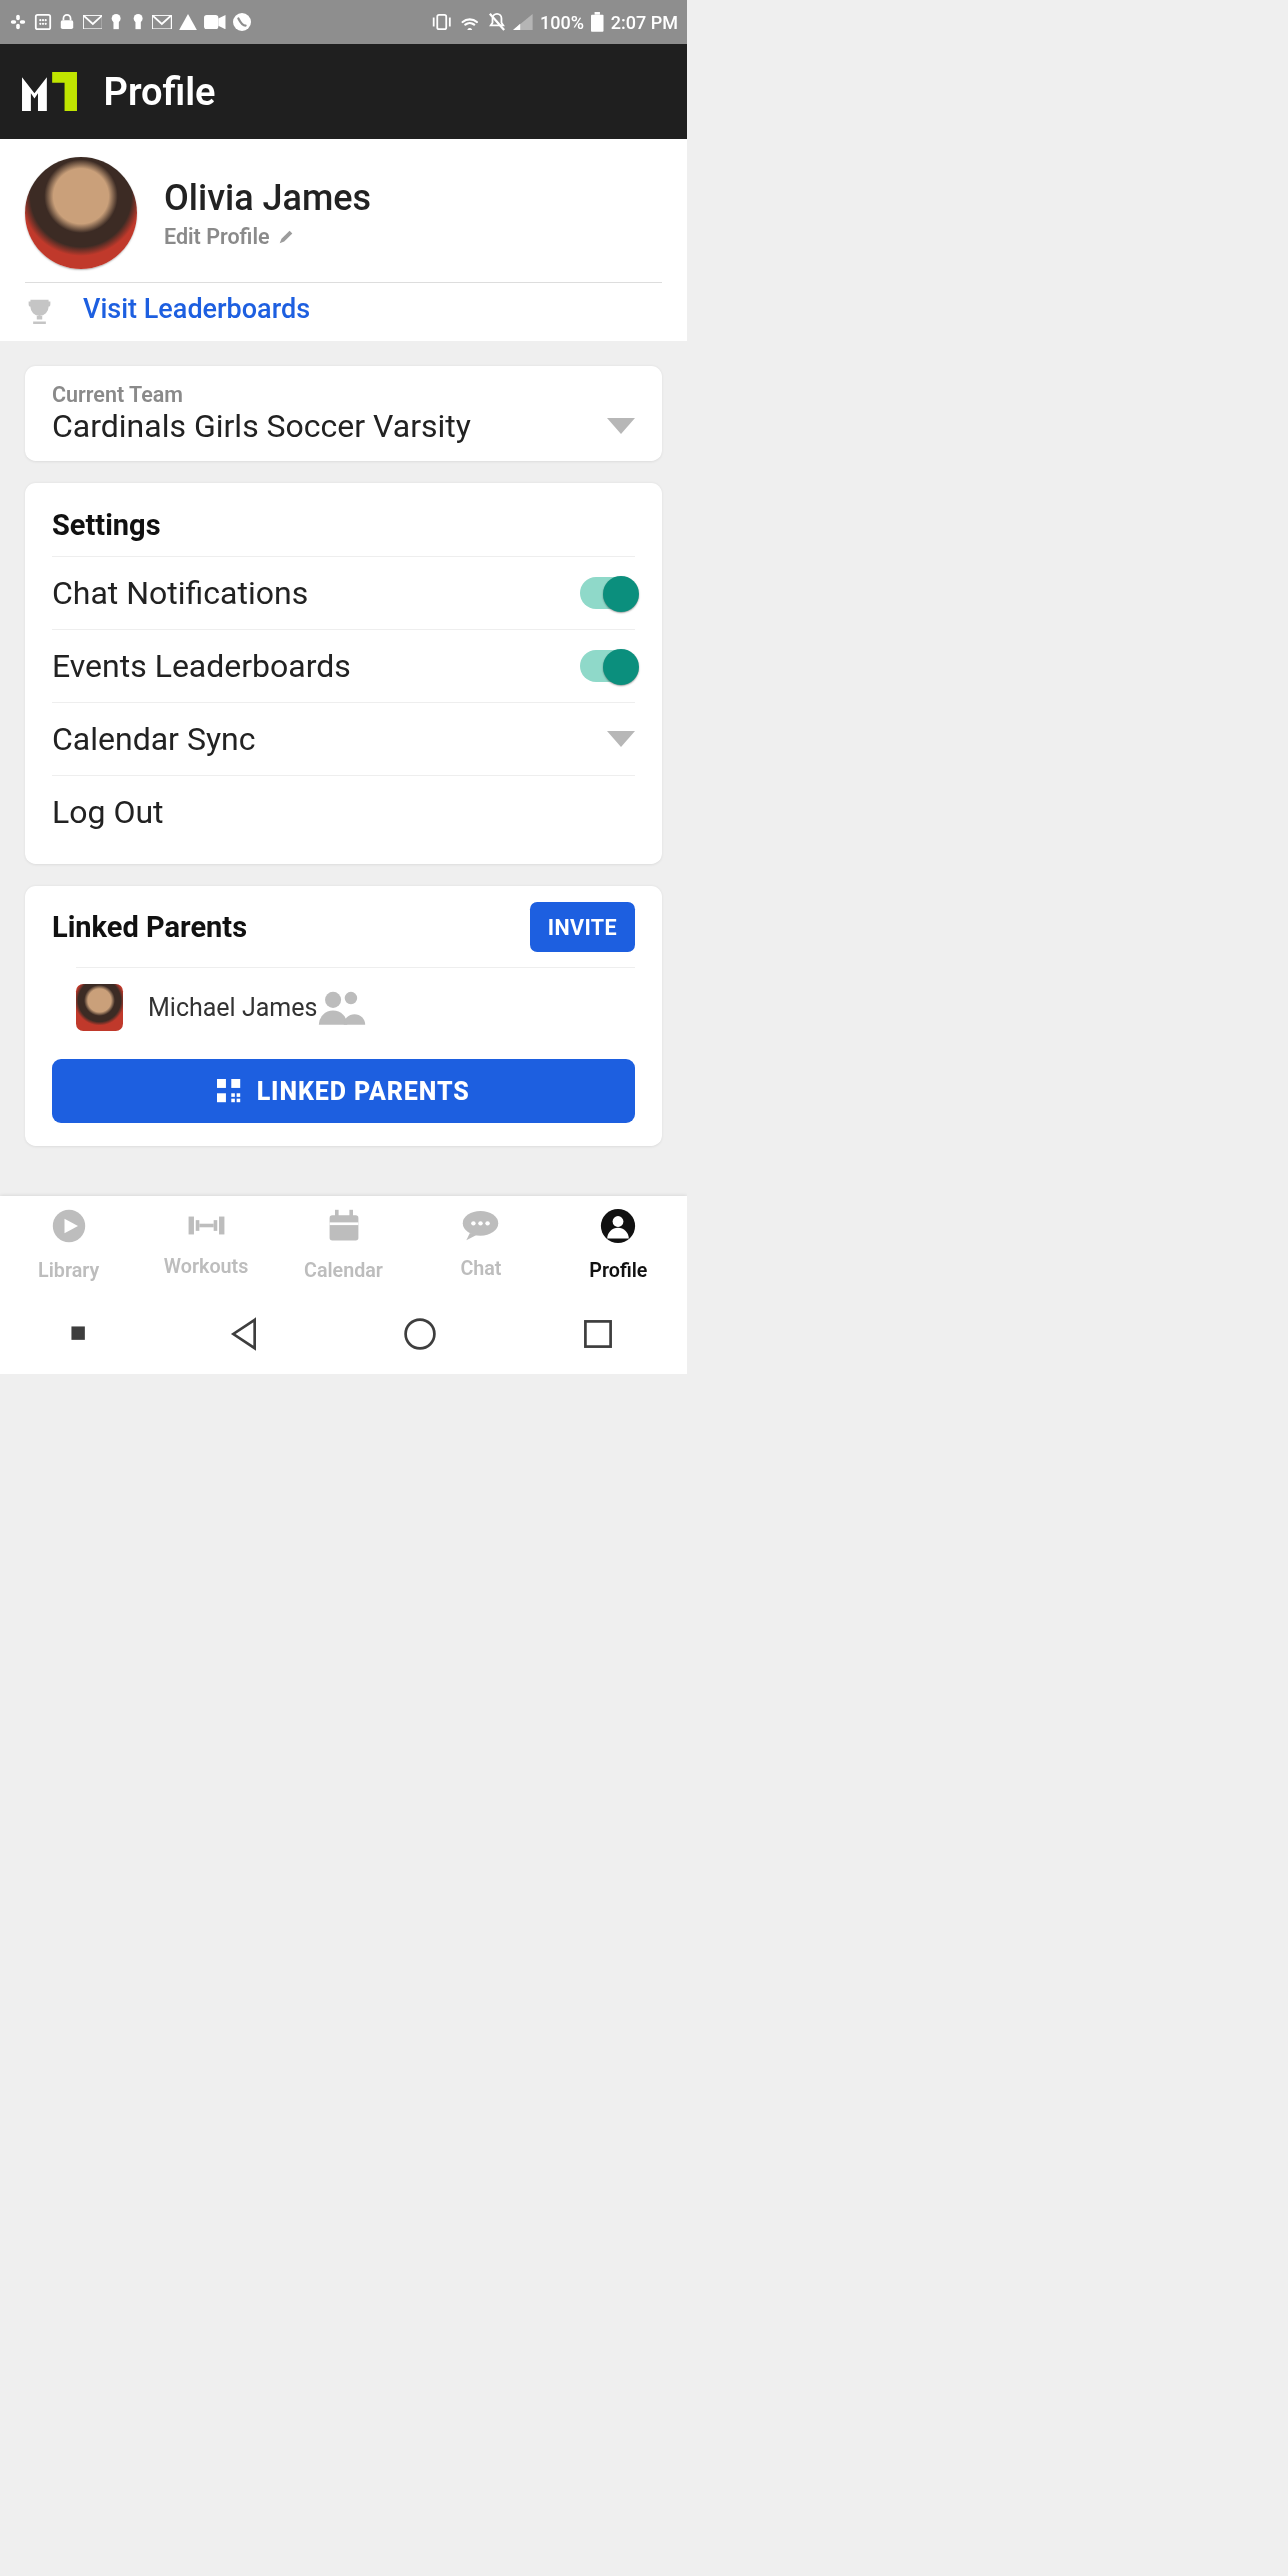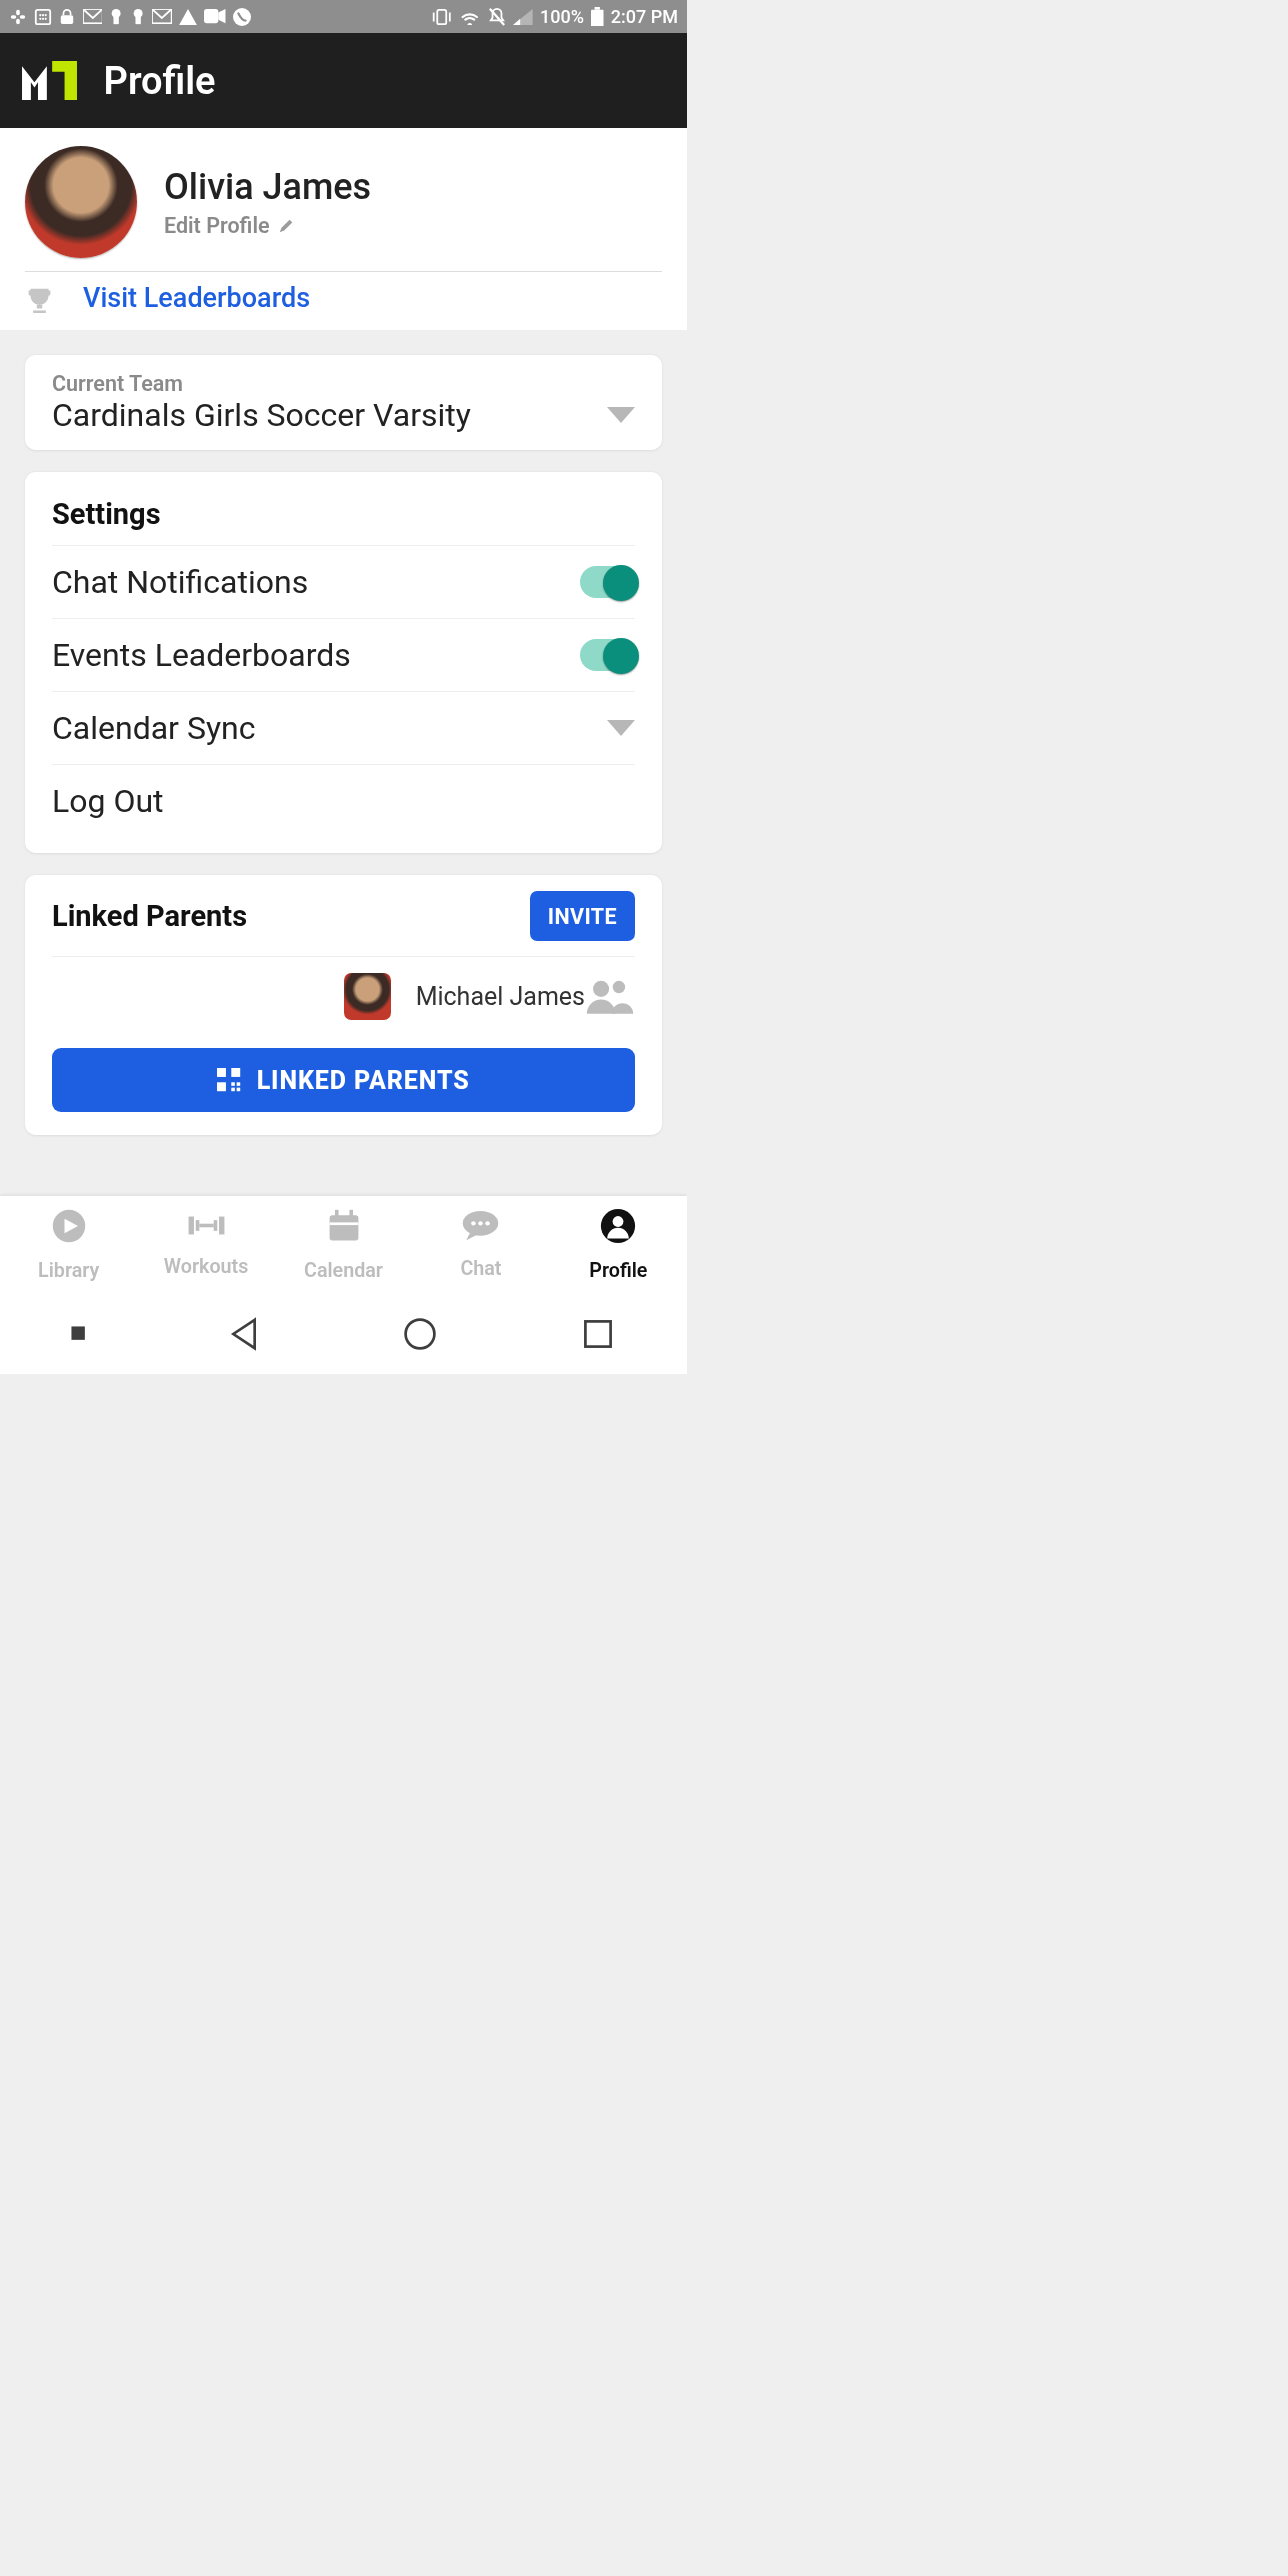--- a/index.html
+++ b/index.html
@@ -1,20 +1,20 @@
 <!DOCTYPE html>
 <html style="font-size:14.3px"><head>
 <meta charset="utf-8">
 <style>
   * { box-sizing: border-box; margin: 0; padding: 0; }
   html, body { width: 687px; height: 1374px; }
   body { font-family: -apple-system, Roboto, Arial, sans-serif; background: #efefef; display: flex; flex-direction: column; }
 
   
-  .statusbar { background:#8e8e8e; height:33px; display:flex; align-items:center; justify-content:space-between; padding:0 9px; color:#fff; font-size:18px; font-weight:500; }
+  .statusbar { background:#8e8e8e; height:44px; display:flex; align-items:center; justify-content:space-between; padding:0 9px; color:#fff; font-size:18px; font-weight:500; }
   .statusbar .left, .statusbar .right { display:flex; align-items:center; gap:7.2px; }
   .statusbar svg { fill:#fff; }
 
   
   .appbar { background:#1f1f1f; height:95px; display:flex; align-items:center; padding:0 21.5px; gap:27px; }
   .appbar .title { color:#fff; font-size:38px; font-weight:600; }
 
   
   .profilecard { background:#fff; padding:18px 25px 16px 25px; box-shadow:0 0.9px 1.8px rgba(0,0,0,.05); }
   .profilecard .row { display:flex; align-items:center; gap:27px; }
@@ -37,21 +37,21 @@
   .sectiontitle { font-size:29px; font-weight:700; color:#111; margin:9px 0 14.3px; }
   .settingrow { display:flex; align-items:center; justify-content:space-between; height:73px; border-top:0.9px solid #eee; font-size:32px; color:#222;}
   .settingrow:first-of-type { border-top:0.9px solid #eee; }
   .settingrow:last-of-type { border-bottom:none; }
 
   .toggle { width:55px; height:32px; border-radius:16px; position:relative; }
   .toggle.on { background:#8fd9c9; }
   .toggle.on::after{ content:""; position:absolute; right:-3.6px; top:-1.8px; width:36px; height:36px; border-radius:50%; background:#0b8f7d; box-shadow:0 0.9px 1.8px rgba(0,0,0,.4);}
 
   .invitebtn { background:#1d5fe0; color:#fff; font-weight:700; border-radius:7.2px; padding:12.5px 18px; font-size:21.5px; letter-spacing:0.4px;}
-  .linkedrow { display:flex; align-items:center; justify-content:flex-end; padding:16px 0 5.4px; border-top:0.9px solid #eee;}
+  .linkedrow { display:flex; align-items:center; justify-content:flex-start; padding:16px 0 5.4px; border-top:0.9px solid #eee;margin-left:24px;}
   .linkedrow .left { display:flex; align-items:center; gap:25px; }
   .miniavatar { width:47px; height:47px; border-radius:7.2px; background:radial-gradient(circle at 50% 35%, #caa07a 0 30%, #3c2b24 40% 55%, #c0392b 65% 100%);}
   .bigbtn { background:#1d5fe0; color:#fff; font-weight:800; letter-spacing:0.9px; font-size:25px; border-radius:9px; display:flex; align-items:center; justify-content:center; gap:14.3px; height:64px; margin:23px 0 7.2px;}
 
   
   .tabbar { background:#fff; height:97px; display:flex; box-shadow:0 -0.9px 3.6px rgba(0,0,0,.1);}
   .tab { flex:1; display:flex; flex-direction:column; align-items:center; justify-content:center; gap:15px; color:#bdbdbd; font-size:19.7px; font-weight:600;}
   .tab.active { color:#111; }
   .tab svg { fill:currentColor; }
 

